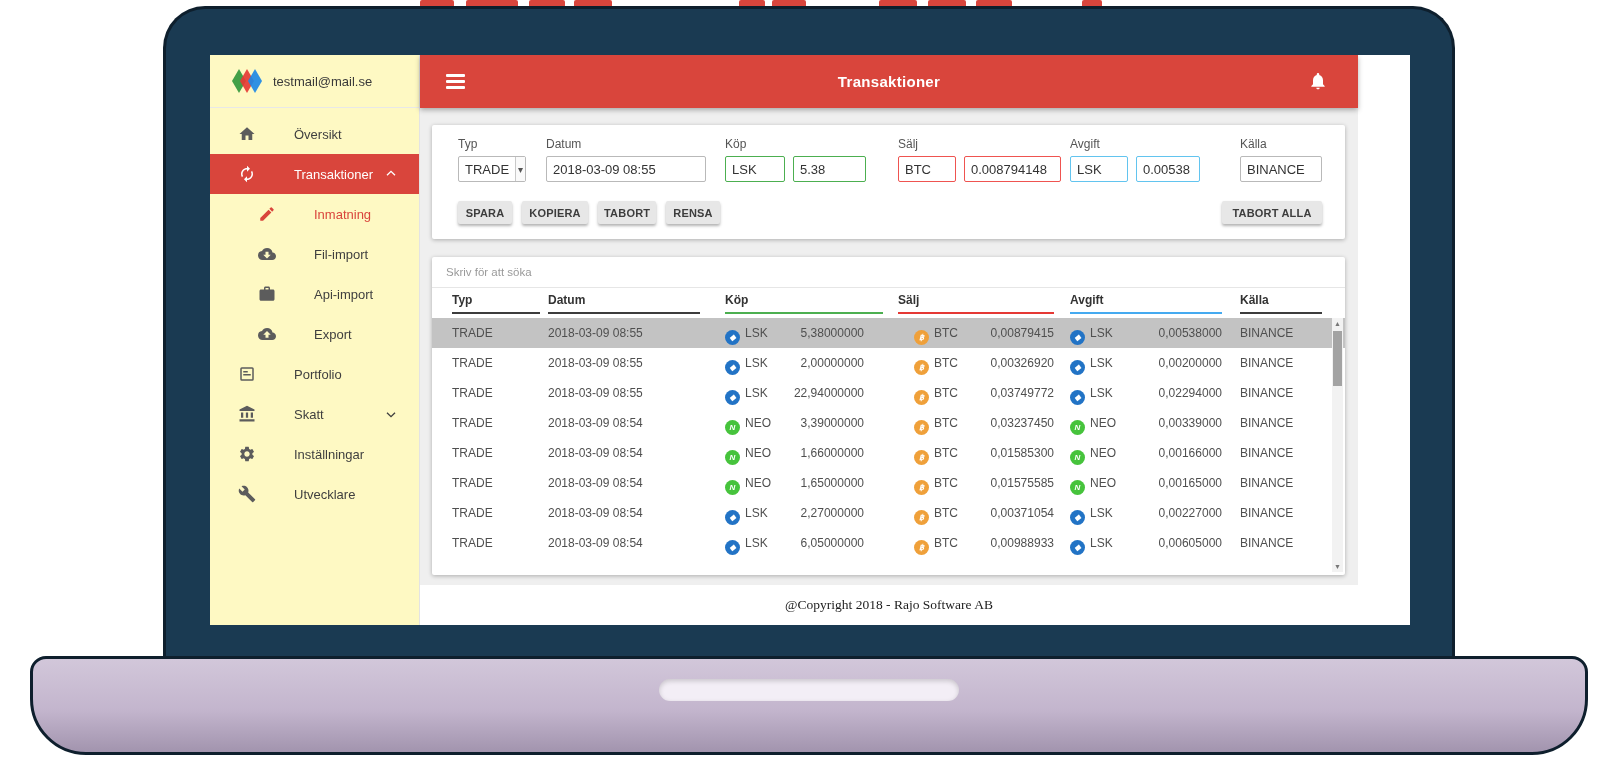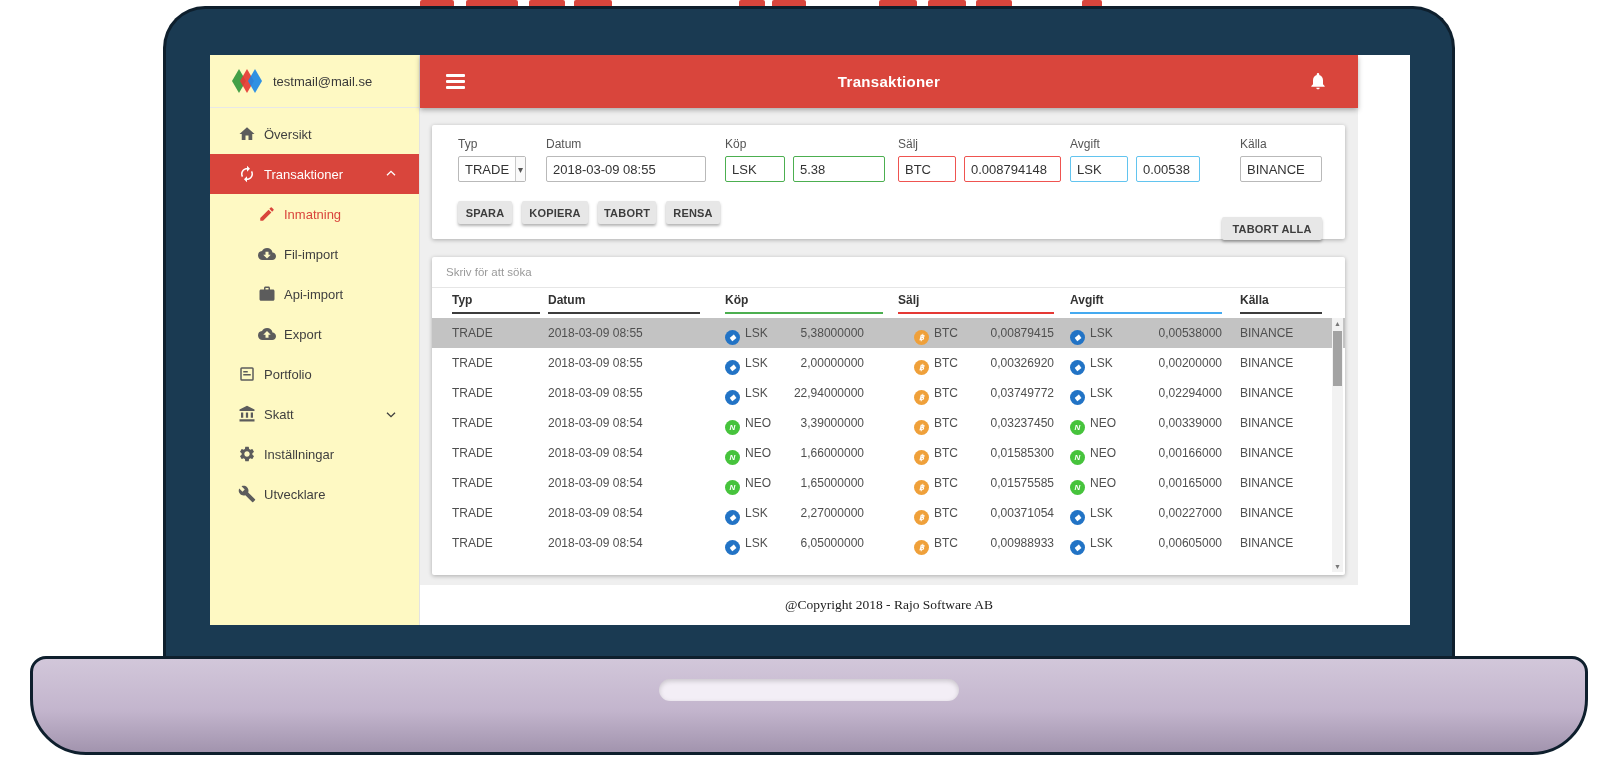--- a/index.html
+++ b/index.html
@@ -26,21 +26,21 @@
   .notch{
     position:absolute;left:50%;transform:translateX(-50%);top:20px;width:300px;height:22px;
     border-radius:12px;background:#f3eef6;box-shadow:inset 0 2px 5px rgba(0,0,0,.18);
   }
 
   
   .sidebar{position:absolute;left:0;top:0;width:210px;height:570px;background:#fef9c3;border-right:1px solid #e3e3e3;box-sizing:border-box;z-index:3;}
   .brand{height:53px;border-bottom:1px solid #e8e8e8;display:flex;align-items:center;padding-left:20px;gap:9px;box-sizing:border-box;}
   .brand-email{font-size:13px;color:#3a3a3a;}
   .nav{padding-top:6px;}
-  .nav-item{height:40px;display:flex;align-items:center;padding-left:28px;gap:8px;font-size:13px;color:#3f3f3f;cursor:pointer;position:relative;}
+  .nav-item{height:40px;display:flex;align-items:center;padding-left:28px;gap:38px;font-size:13px;color:#3f3f3f;cursor:pointer;position:relative;}
   .nav-item .ni-icon{width:18px;height:18px;color:#5c5c5c;flex:0 0 18px;}
   .nav-item .ni-icon svg{width:18px;height:18px;display:block;}
   .nav-item.sub{padding-left:48px;}
   .nav-item.active-main{background:#d9453c;color:#fff;}
   .nav-item.active-main .ni-icon{color:#fff;}
   .nav-item.active-sub{color:#d9453c;}
   .nav-item.active-sub .ni-icon{color:#d9453c;}
   .chev{position:absolute;right:20px;width:16px;height:16px;color:inherit;}
   .chev svg{width:16px;height:16px;display:block;}
 
@@ -63,33 +63,33 @@
   .finput{position:absolute;top:31px;height:26px;box-sizing:border-box;border:1px solid #b9b9b9;border-radius:2px;font-size:13px;color:#333;padding:0 6px;font-family:inherit;background:#fff;outline:none;}
   .finput.green{border-color:#4caf50;}
   .finput.red{border-color:#ef5350;}
   .finput.blue{border-color:#62c4ef;}
   .fselect{position:absolute;top:31px;height:26px;box-sizing:border-box;border:1px solid #b9b9b9;border-radius:2px;display:flex;align-items:center;font-size:13px;color:#333;background:#fff;cursor:pointer;}
   .fselect .sval{padding:0 6px;flex:1;}
   .fselect .sarrow{width:20px;height:100%;border-left:1px solid #c9c9c9;display:flex;align-items:center;justify-content:center;font-size:10px;color:#555;background:#fafafa;box-sizing:border-box;}
 
   .l-typ{left:26px;}  .i-typ{left:26px;width:68px;}
   .l-datum{left:114px;} .i-datum{left:114px;width:160px;}
-  .l-kop{left:293px;} .i-kopcur{left:293px;width:60px;} .i-kopamt{left:361px;width:92px;}
+  .l-kop{left:293px;} .i-kopcur{left:293px;width:60px;} .i-kopamt{left:361px;width:73px;}
   .l-salj{left:466px;} .i-saljcur{left:466px;width:58px;} .i-saljamt{left:532px;width:97px;}
   .l-avgift{left:638px;} .i-avgcur{left:638px;width:58px;} .i-avgamt{left:704px;width:64px;}
   .l-kalla{left:808px;} .i-kalla{left:808px;width:82px;}
 
   .btn{position:absolute;top:76px;height:23px;background:#e7e7e7;border:none;border-radius:2px;
        box-shadow:0 2px 3px rgba(0,0,0,.3);font-size:11px;font-weight:700;color:#3d3d3d;
        font-family:inherit;letter-spacing:.2px;cursor:pointer;}
   .b-spara{left:26px;width:54px;}
   .b-kopiera{left:90px;width:66px;}
   .b-tabort{left:166px;width:58px;}
   .b-rensa{left:234px;width:54px;}
-  .b-taborta{right:23px;width:100px;margin-top:16px;}
+  .b-taborta{right:23px;width:100px;}
 
   
   .search-row{height:30px;border-bottom:1px solid #e6e6e6;display:flex;align-items:center;}
   .search-input{border:none;outline:none;width:100%;font-size:11.5px;padding:0 14px;color:#444;font-family:inherit;background:transparent;}
   .search-input::placeholder{color:#9a9a9a;}
   .thead{height:31px;position:relative;}
   .hcol{position:absolute;top:5px;font-size:12px;font-weight:700;color:#333;padding-bottom:5px;border-bottom:2px solid #3c3c3c;cursor:pointer;}
   .hcol.green{border-color:#4caf50;}
   .hcol.red{border-color:#e53935;}
   .hcol.blue{border-color:#45aaf0;}

